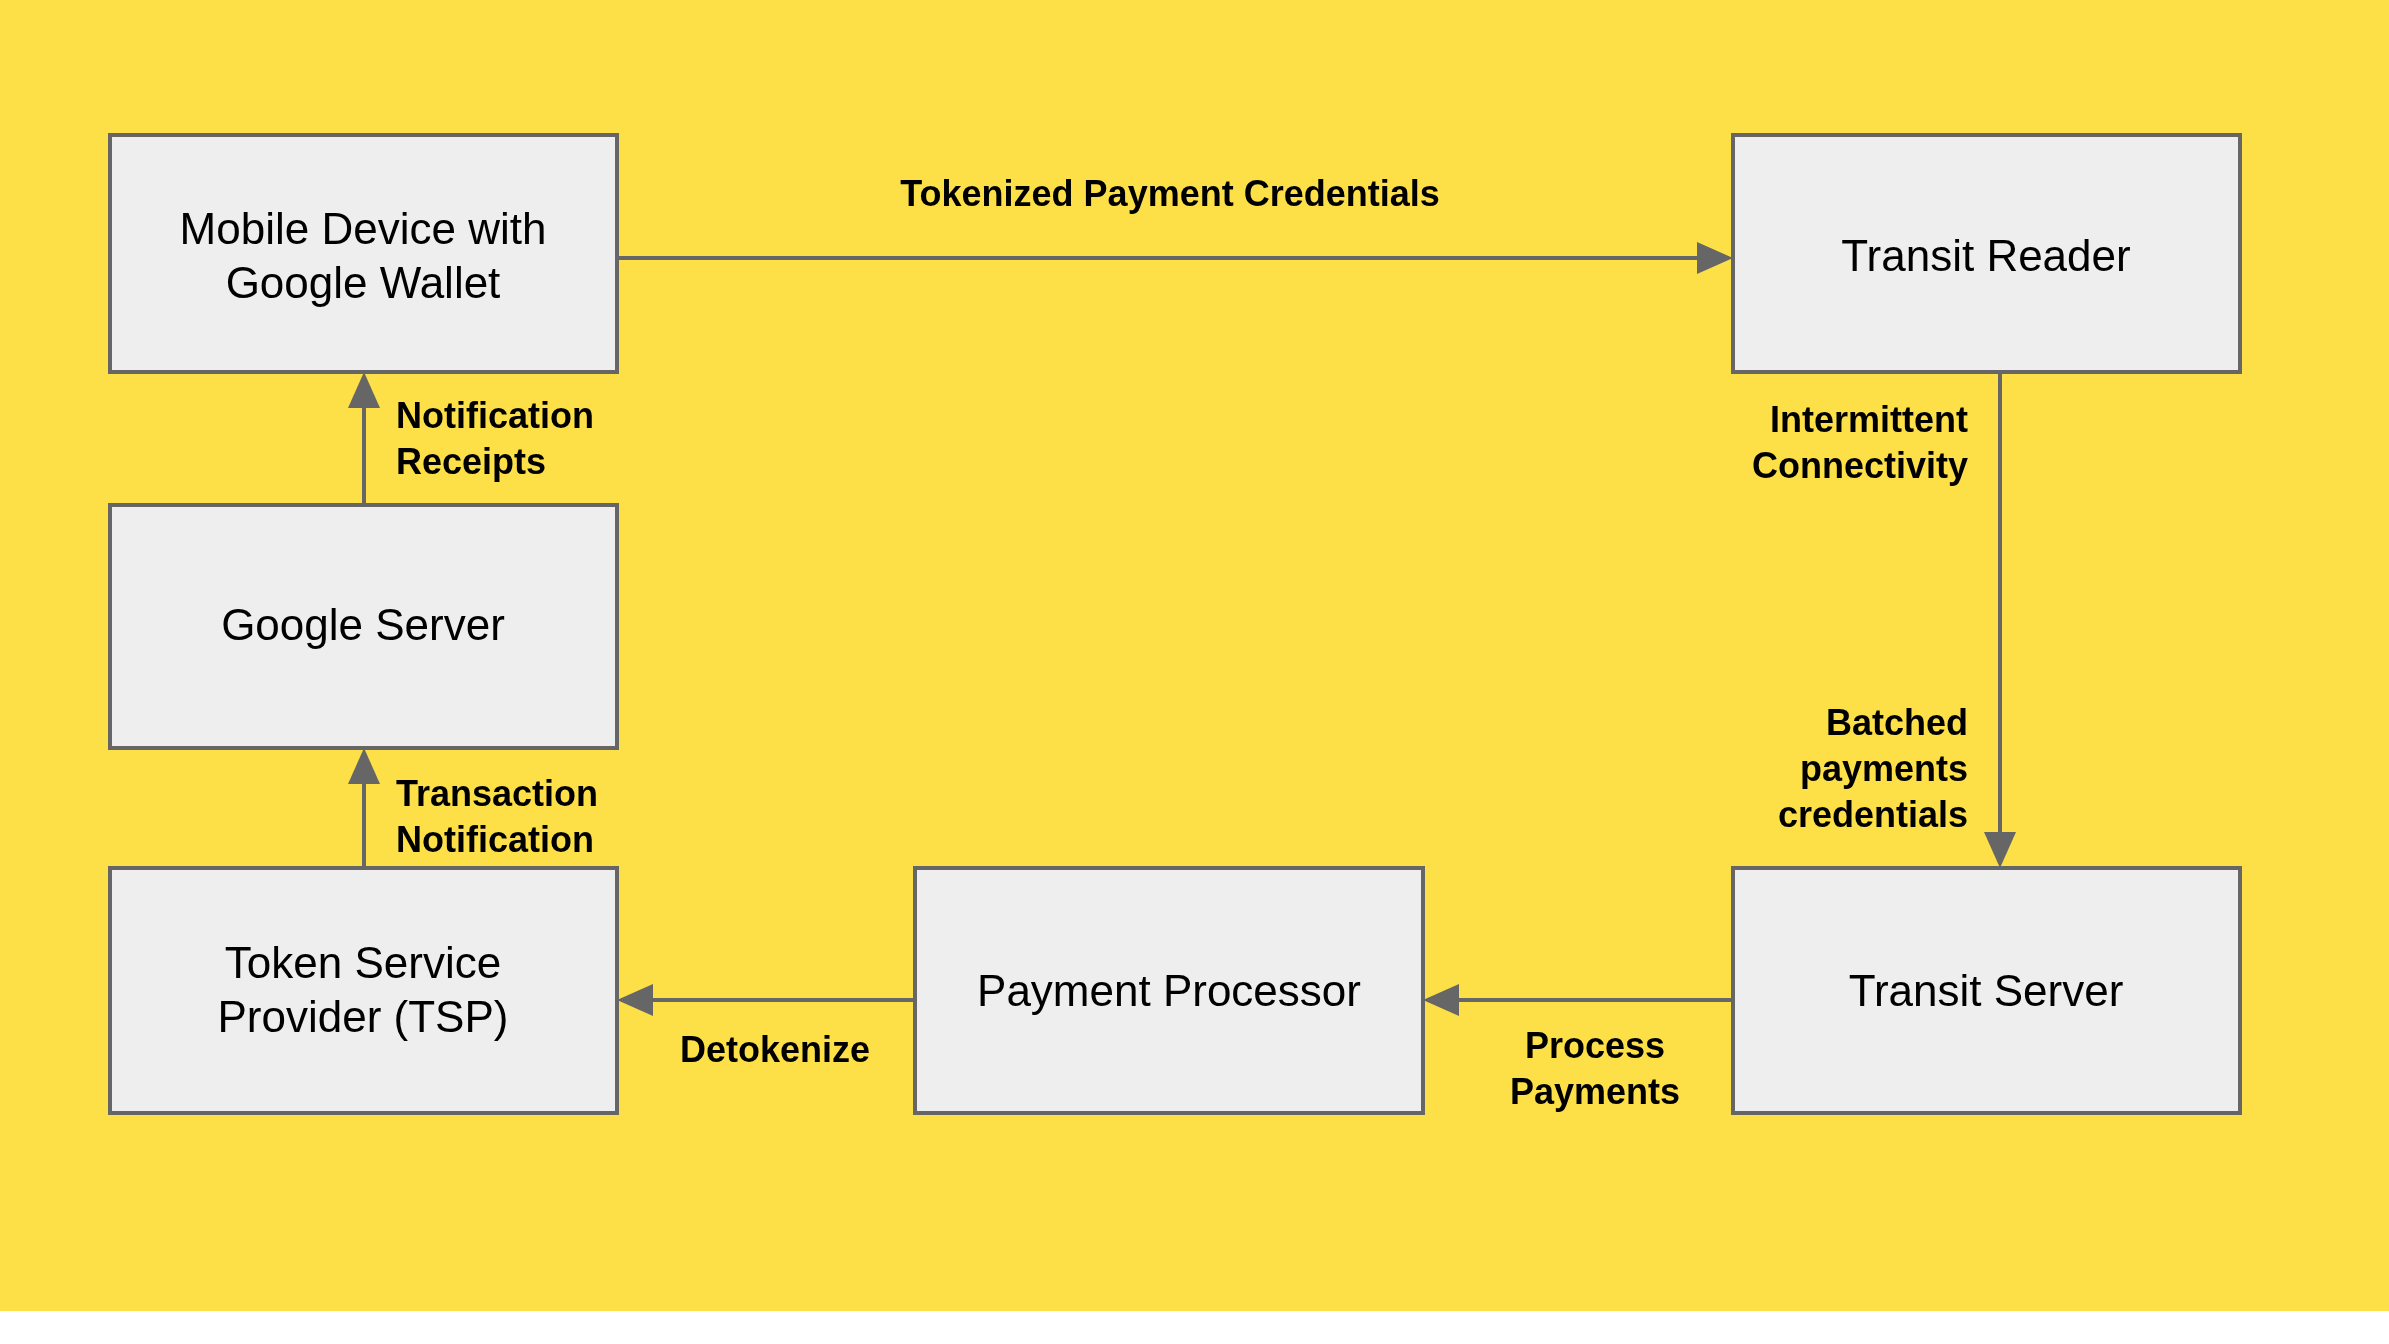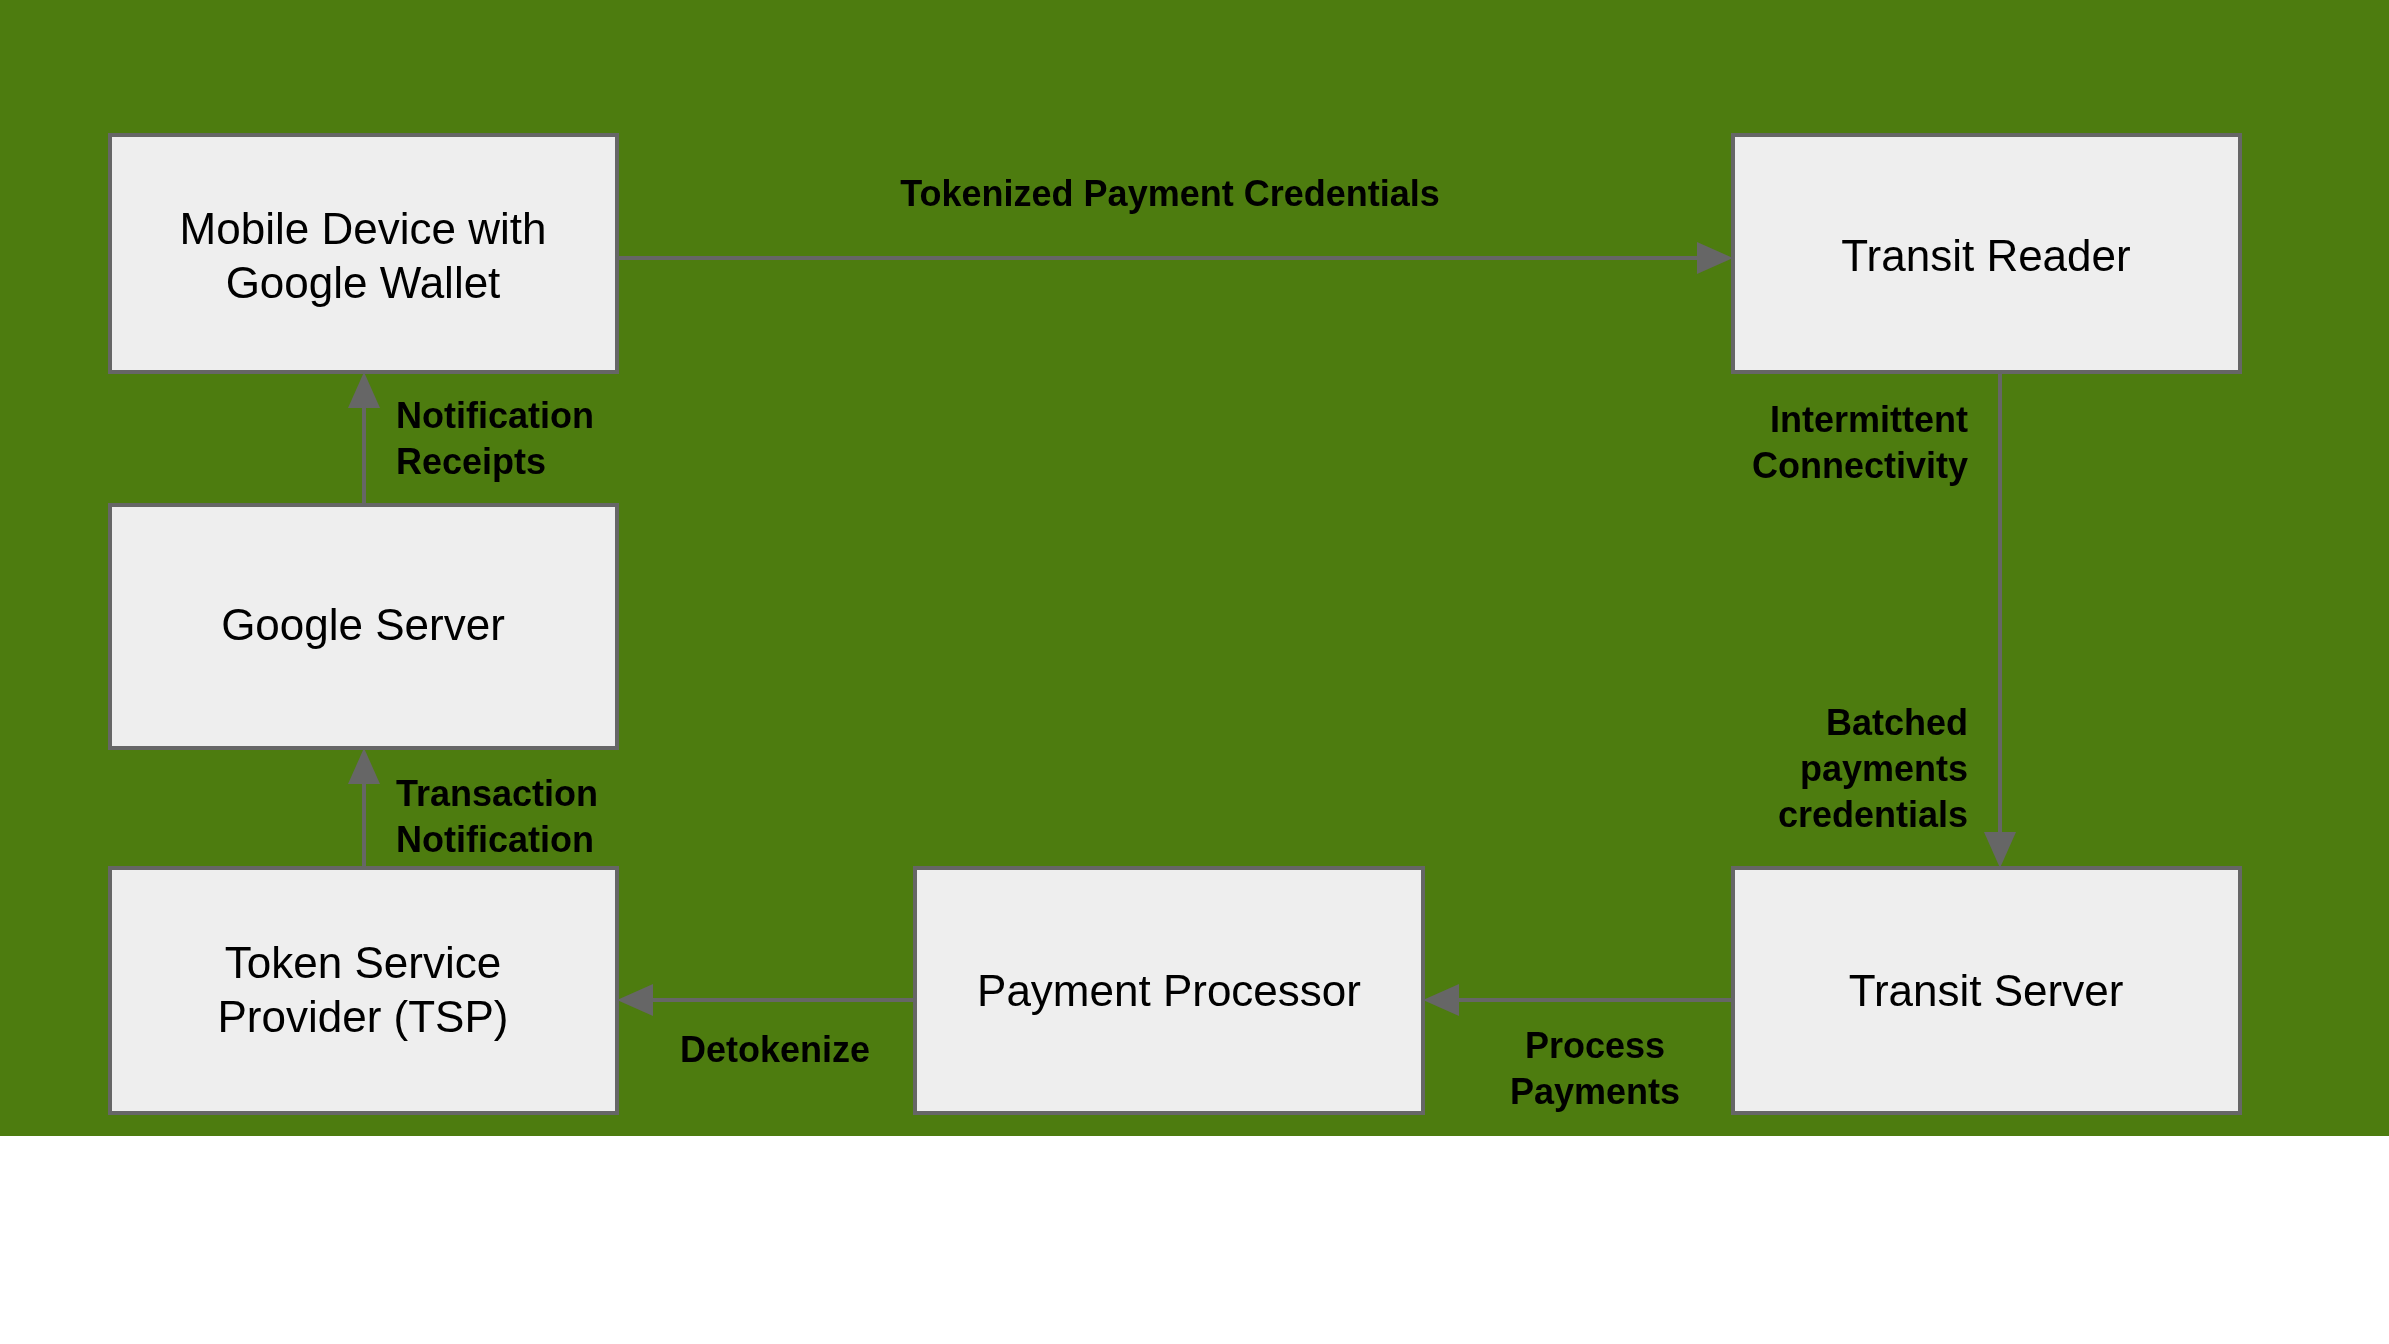--- a/index.html
+++ b/index.html
@@ -9,22 +9,22 @@
   }
   body {
     width: 2389px;
     height: 1344px;
     font-family: "Liberation Sans", sans-serif;
     overflow: hidden;
   }
   #diagram-root {
     position: relative;
     width: 2389px;
-    height: 1136px;
-    background: #4d7c0f;
+    height: 1311px;
+    background: #fde047;
     text-align: right;
   }
   svg.canvas {
     position: absolute;
     top: 0;
     left: 0;
     width: 2389px;
     height: 1344px;
     display: block;
   }

